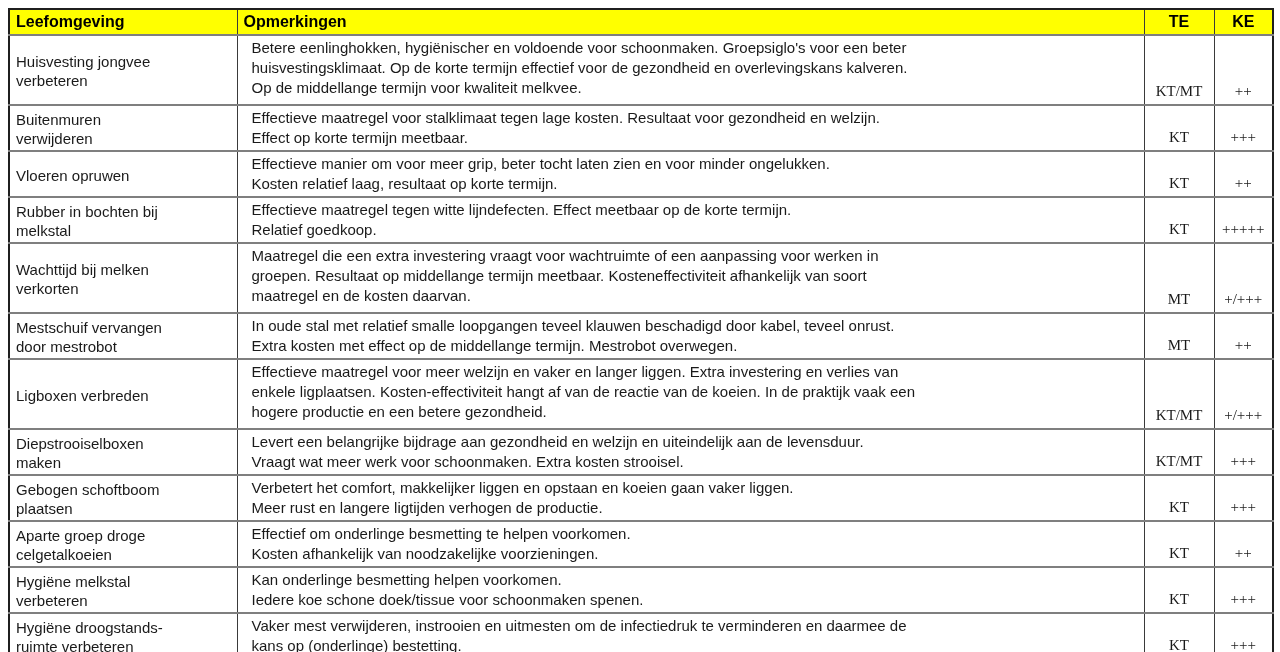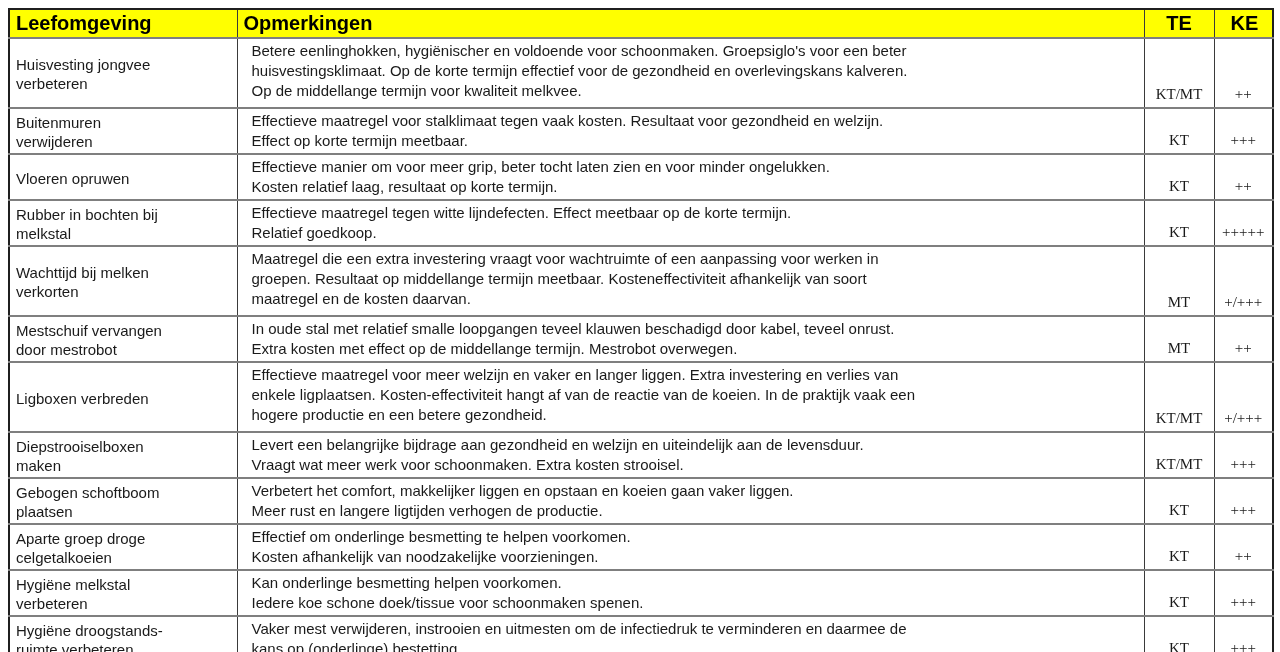--- a/index.html
+++ b/index.html
@@ -31,21 +31,21 @@
   col.c-ke{width:59px;}
   th,td{
     border-left:1px solid var(--border-vertical);
     border-right:1px solid var(--border-vertical);
     overflow:hidden;
   }
   thead th{
     background:var(--header-bg);
     color:var(--header-text);
     font-weight:bold;
-    font-size:20px;
+    font-size:16px;
     text-align:left;
     padding:2px 4px 2px 6px;
     height:20px;
     border-bottom:2px solid var(--row-divider);
   }
   thead th.center{text-align:center;padding:2px 16px;}
   tbody tr{border-top:2px solid var(--row-divider);}
   tbody tr.h2{height:45px;margin-left:24px;}
   tbody tr.h3{height:70px;}
   td.name{
@@ -95,21 +95,21 @@
 verbeteren</td>
         <td class="remarks">Betere eenlinghokken, hygiënischer en voldoende voor schoonmaken. Groepsiglo's voor een beter
 huisvestingsklimaat. Op de korte termijn effectief voor de gezondheid en overlevingskans kalveren.
 Op de middellange termijn voor kwaliteit melkvee.</td>
         <td class="te">KT/MT</td>
         <td class="ke">++</td>
       </tr>
       <tr class="h2">
         <td class="name">Buitenmuren
 verwijderen</td>
-        <td class="remarks">Effectieve maatregel voor stalklimaat tegen vaak kosten. Resultaat voor gezondheid en welzijn.
+        <td class="remarks">Effectieve maatregel voor stalklimaat tegen lage kosten. Resultaat voor gezondheid en welzijn.
 Effect op korte termijn meetbaar.</td>
         <td class="te">KT</td>
         <td class="ke">+++</td>
       </tr>
       <tr class="h2">
         <td class="name">Vloeren opruwen</td>
         <td class="remarks">Effectieve manier om voor meer grip, beter tocht laten zien en voor minder ongelukken.
 Kosten relatief laag, resultaat op korte termijn.</td>
         <td class="te">KT</td>
         <td class="ke">++</td>

